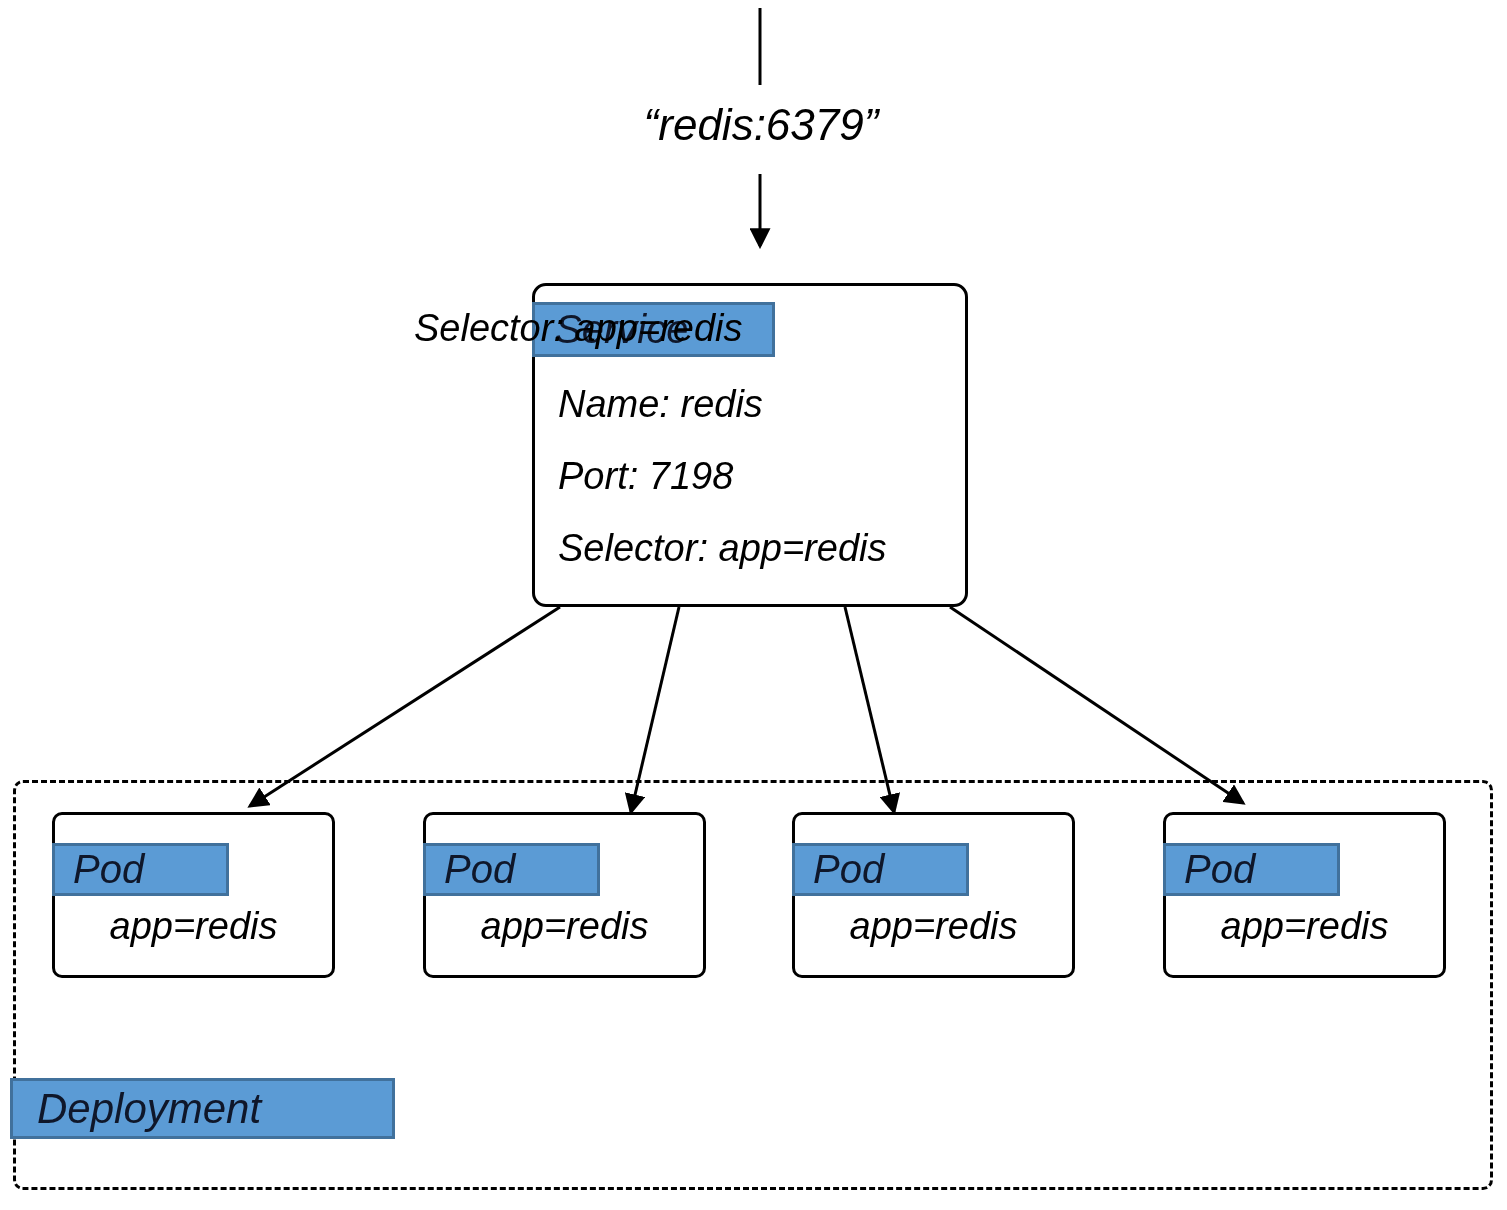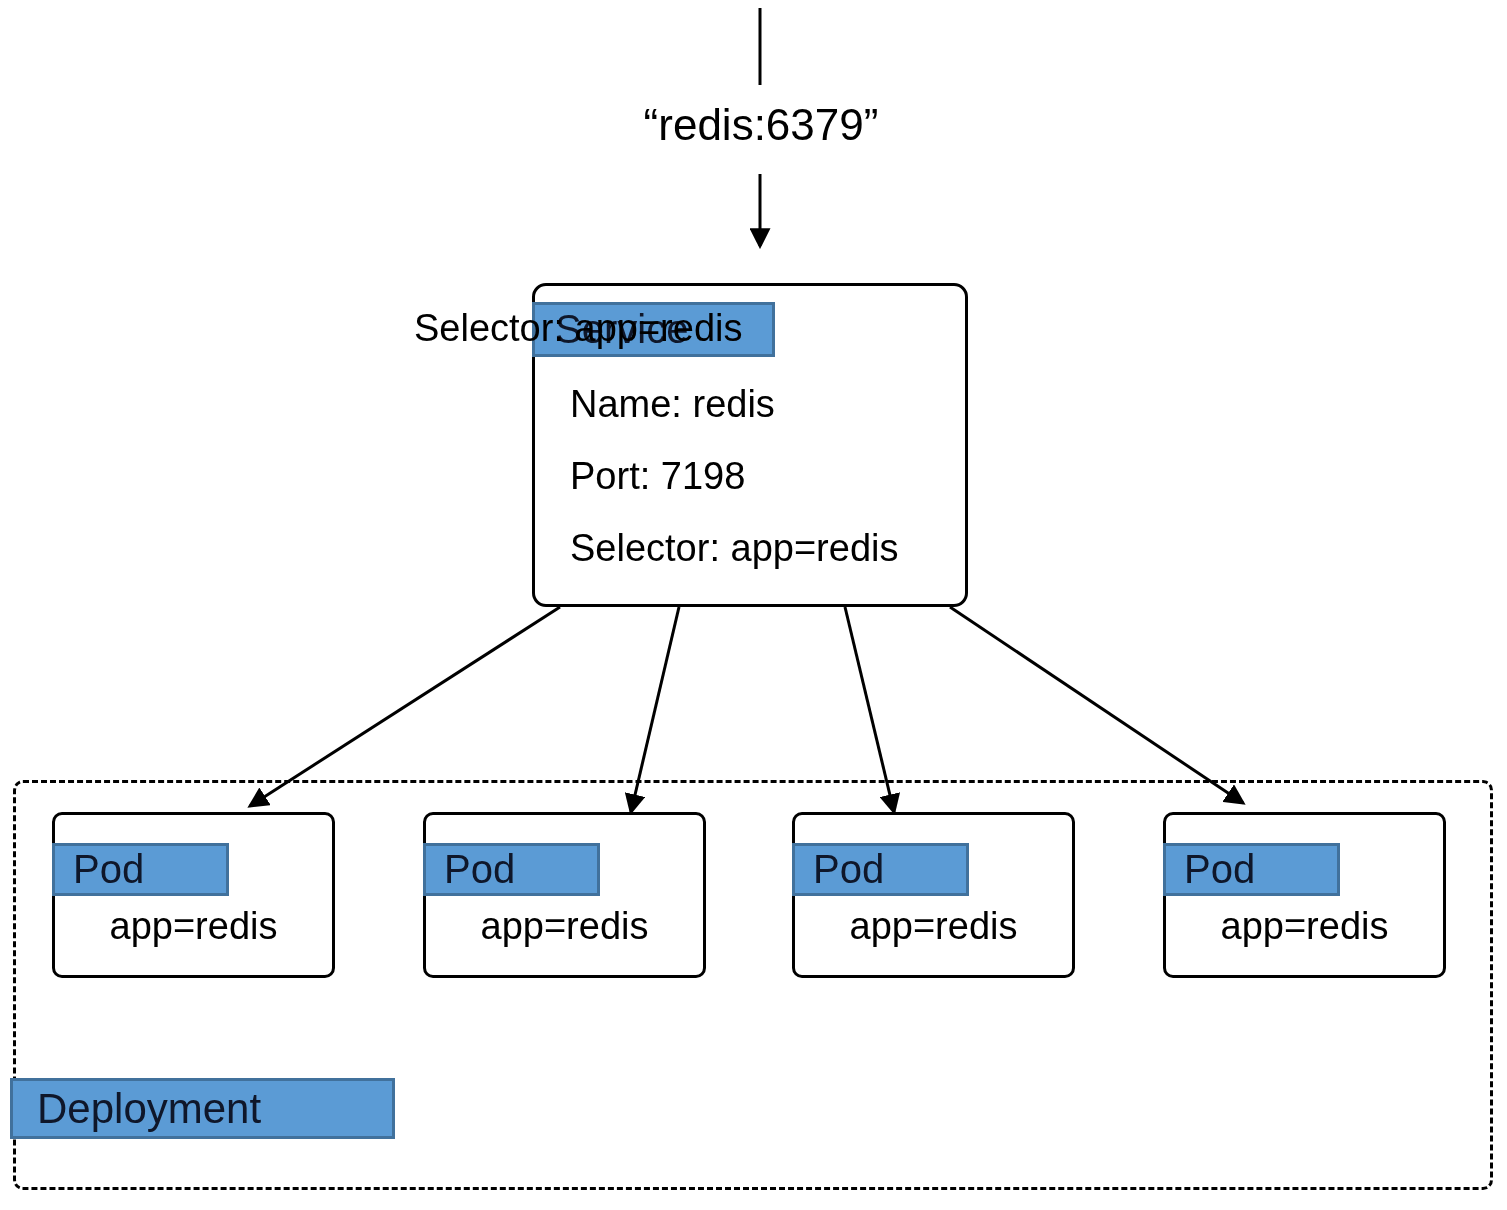--- a/index.html
+++ b/index.html
@@ -8,20 +8,21 @@
     background: #ffffff;
     font-family: "Liberation Sans", "DejaVu Sans", sans-serif;
   }
   #canvas {
     position: relative;
     width: 1507px;
     height: 1210px;
     background: #ffffff;
     overflow: hidden;
     color: #000000;
+    font-style: italic;
   }
   #connectors {
     position: absolute;
     left: 0;
     top: 0;
     width: 1507px;
     height: 1210px;
   }
   .top-label {
     position: absolute;
@@ -68,21 +69,20 @@
   .service-lines {
     position: absolute;
     left: 23px;
     top: 82px;
     font-size: 38px;
   }
   .service-lines .line {
     height: 72px;
     line-height: 72px;
     white-space: nowrap;
-    margin-left: 12px;
   }
   .pod-box {
     top: 812px;
     width: 283px;
     height: 166px;
     border-radius: 10px;
   }
   .pod-1 { left: 52px; }
   .pod-2 { left: 423px; }
   .pod-3 { left: 792px; }

